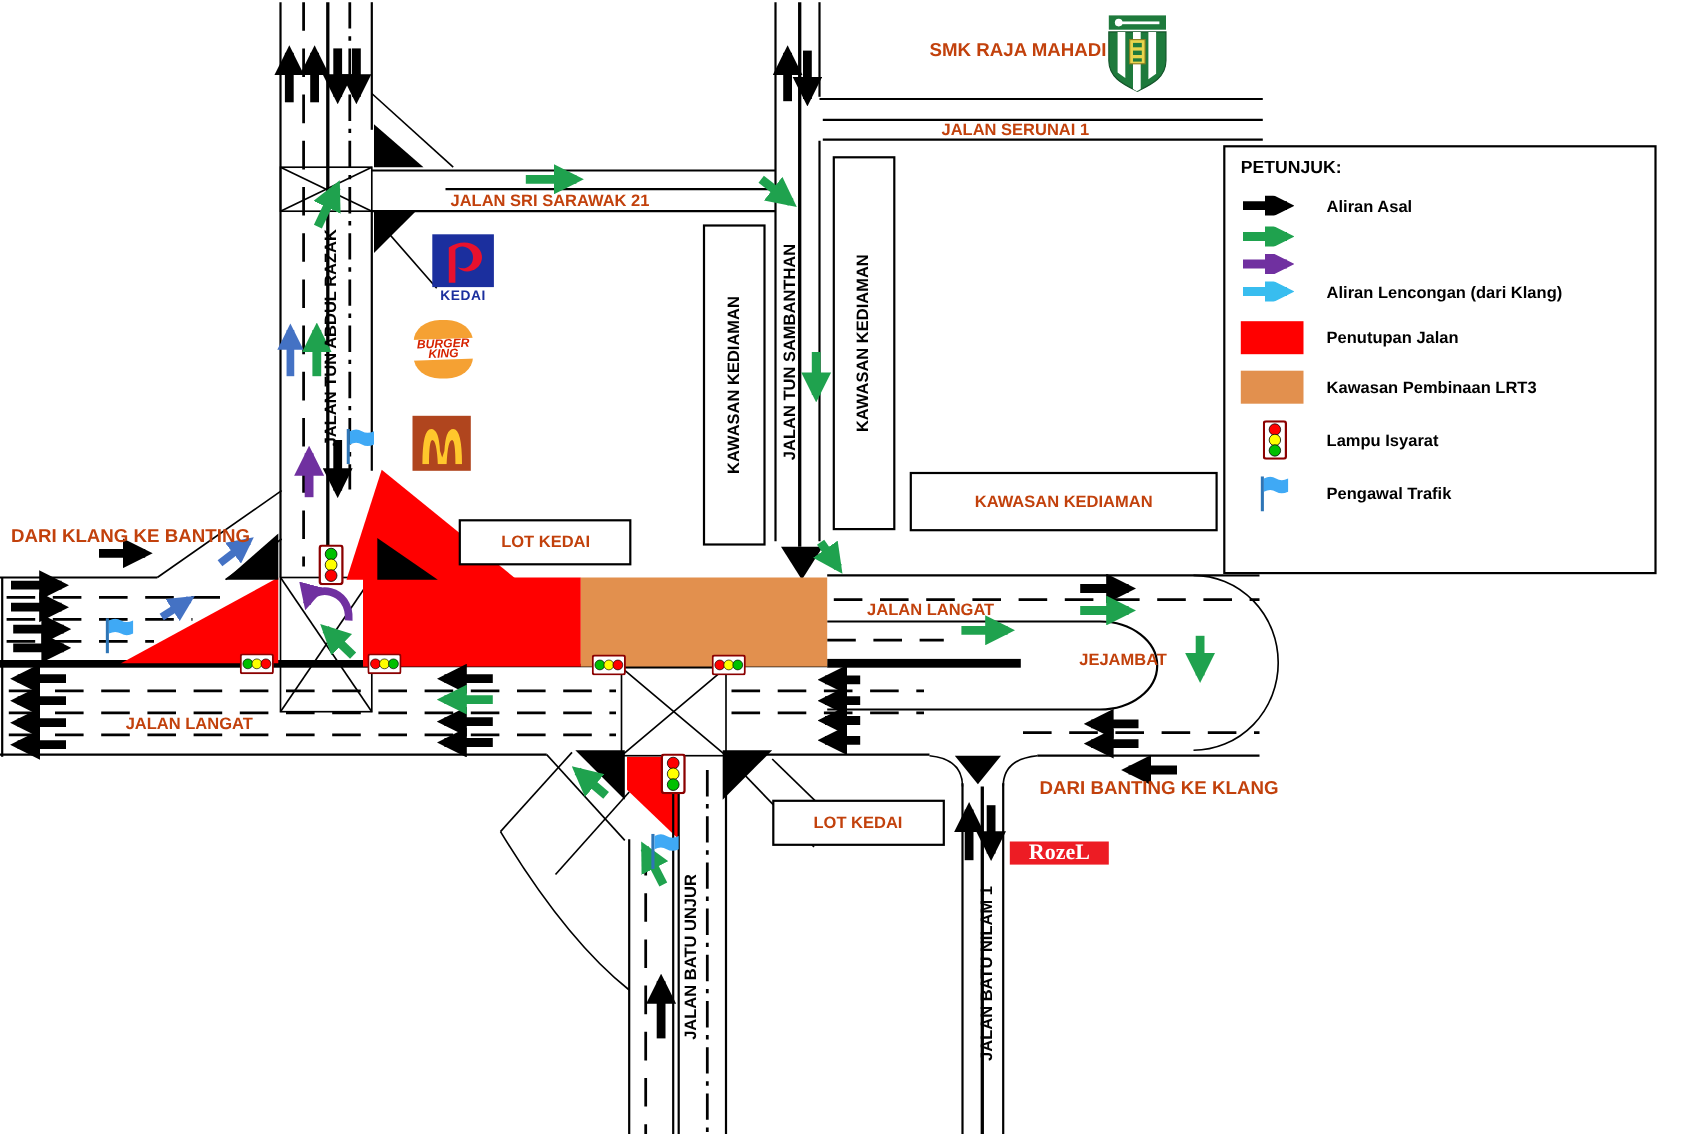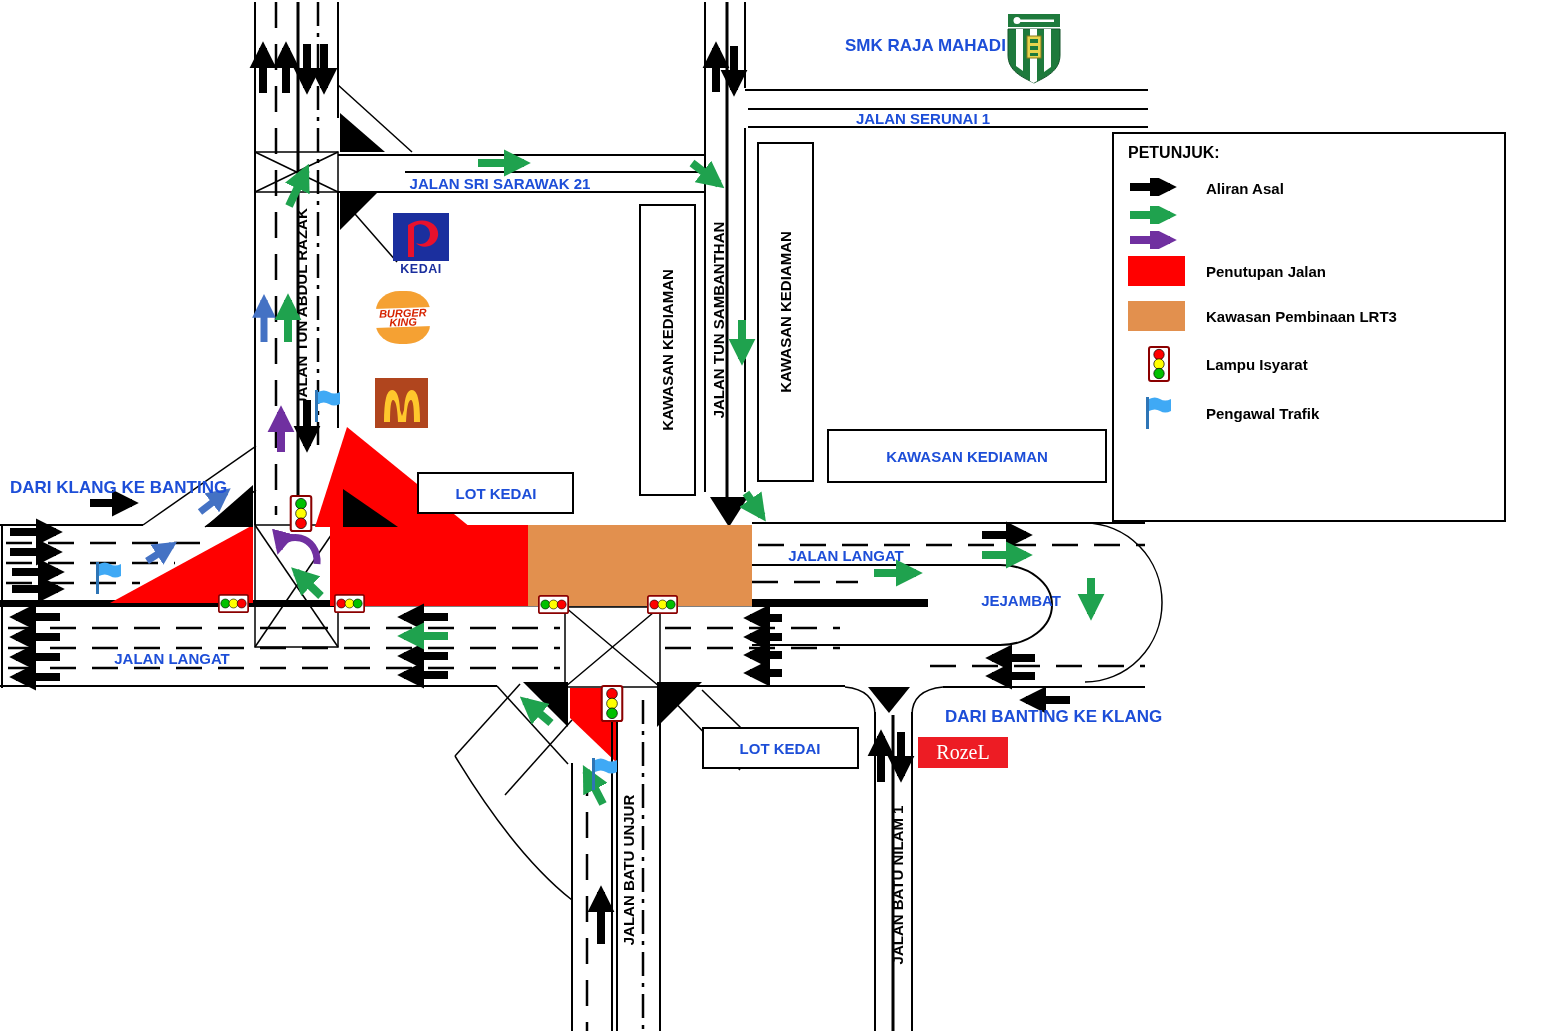--- a/index.html
+++ b/index.html
@@ -20,43 +20,43 @@
   .whitebox{fill:#fff;stroke:#000;stroke-width:2;}
   .zone-red{fill:var(--red);stroke:none;}
   .zone-orange{fill:var(--orange);stroke:none;}
   .ar{fill:none;stroke-width:8;}
   .ar7{fill:none;stroke-width:7;}
   .k{stroke:#000;} .g{stroke:var(--green);} .p{stroke:var(--purple);}
   .b{stroke:var(--blue);} .c{stroke:var(--cyan);}
   .mf-k{fill:#000;} .mf-g{fill:var(--green);} .mf-p{fill:var(--purple);}
   .mf-b{fill:var(--blue);} .mf-c{fill:var(--cyan);}
   
-  .lbl{position:absolute;font-weight:bold;color:#1d4ed8;white-space:nowrap;font-size:15px;}
+  .lbl{position:absolute;font-weight:bold;color:#c2410c;white-space:nowrap;font-size:15px;}
   .ctr{transform:translate(-50%,-50%);}
   .vlbl{position:absolute;font-weight:bold;color:#000;white-space:nowrap;font-size:15px;
         transform:translate(-50%,-50%) rotate(-90deg);}
   .big{font-size:17px;}
   
   .petron{position:absolute;left:392px;top:213px;width:58px;text-align:center;}
   .petron .sq{width:56px;height:48px;background:#1B2F9E;position:relative;margin:0 auto;}
   .petron .word{font-size:12.5px;font-weight:bold;color:#1B2F9E;letter-spacing:.5px;margin-top:1px;}
   .bk{position:absolute;left:376px;top:291px;width:54px;height:53px;}
   .bk .bun{position:absolute;left:0;width:54px;height:22px;background:#F5A133;}
   .bk .bt{top:0;border-radius:27px 27px 4px 4px / 22px 22px 3px 3px;}
   .bk .bb{bottom:0;border-radius:4px 4px 27px 27px / 3px 3px 22px 22px;}
   .bk .band{position:absolute;left:-2px;top:17px;width:58px;height:19px;background:#fff;
             display:flex;flex-direction:column;align-items:center;justify-content:center;
             transform:rotate(-2deg);}
   .bk .band span{display:block;font-weight:bold;font-style:italic;font-size:11px;
                  line-height:9px;color:#D62300;letter-spacing:0;}
   .mcd{position:absolute;left:375px;top:378px;width:53px;height:50px;background:#B0451E;
        display:flex;align-items:center;justify-content:center;}
-  .rozel{position:absolute;left:918px;top:737px;width:90px;height:31px;background:#ED1C24;
+  .rozel{position:absolute;left:918px;top:765px;width:90px;height:21px;background:#ED1C24;
          display:flex;align-items:center;justify-content:center;
-         font-family:"Liberation Serif",serif;font-weight:normal;font-size:20px;color:#fff;}
+         font-family:"Liberation Serif",serif;font-weight:bold;font-size:20px;color:#fff;}
   .badge{position:absolute;left:1003px;top:12px;}
   
   .legend{position:absolute;left:1112px;top:132px;width:394px;height:390px;background:#fff;
           border:2px solid #000;box-sizing:border-box;padding:10px 14px;}
   .legend .title{font-size:16px;font-weight:bold;margin-bottom:16px;}
   .lrow{display:flex;align-items:flex-start;margin-bottom:7px;}
   .lrow .ic{width:62px;flex:0 0 62px;margin-right:16px;display:flex;align-items:center;}
   .lrow .tx{font-size:15px;font-weight:bold;line-height:21px;}
   .sw{width:57px;height:30px;}
   .sw-red{background:var(--red);}
@@ -394,20 +394,28 @@
   </div>
 
   <div class="lrow">
     <div class="ic">
       <svg width="58" height="18" viewBox="0 0 58 18">
             <line x1="2" y1="9" x2="42" y2="9" class="ar p" marker-end="url(#mk-p)"></line>
           </svg>
     </div>
   </div>
 
+  <div class="lrow mb-lg">
+    <div class="ic">
+      <svg width="58" height="18" viewBox="0 0 58 18">
+            <line x1="2" y1="9" x2="42" y2="9" class="ar c" marker-end="url(#mk-c)"></line>
+          </svg>
+    </div>
+    <div class="tx">Aliran Lencongan (dari Klang)</div>
+  </div>
 
   <div class="lrow mb-lg">
     <div class="ic">
           <div class="sw sw-red"></div>
         </div>
     <div class="tx" style="margin-top:5px;">Penutupan Jalan</div>
   </div>
 
   <div class="lrow mb-lg">
     <div class="ic">

